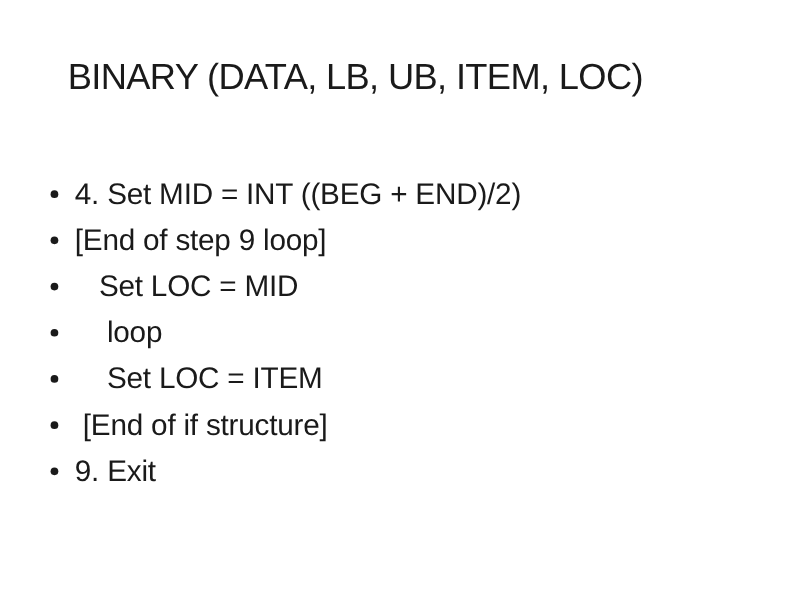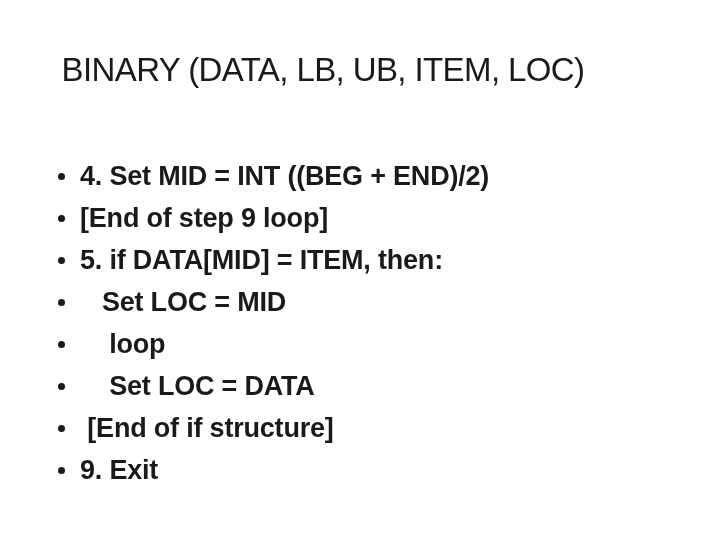--- a/index.html
+++ b/index.html
@@ -26,26 +26,25 @@
     text-align: center;
     font-size: 33px;
     font-weight: 400;
     letter-spacing: -0.6px;
     color: #1a1a1a;
     white-space: pre;
   }
   .bullet-list {
     position: absolute;
     top: 126px;
-    left: 58px;
+    left: 46px;
     right: 20px;
     margin: 0;
     padding: 0;
     list-style: none;
-    font-weight: bold;
   }
   .bullet-item {
     display: flex;
     align-items: center;
     height: 42px;
     font-size: 27px;
     letter-spacing: -0.2px;
     color: #1a1a1a;
   }
   .bullet-dot {
@@ -71,33 +70,29 @@
     <li class="bullet-item">
       <span class="bullet-dot"></span>
       <span class="bullet-text">4. Set MID = INT ((BEG + END)/2)</span>
     </li>
     <li class="bullet-item">
       <span class="bullet-dot"></span>
       <span class="bullet-text">[End of step 9 loop]</span>
     </li>
     <li class="bullet-item">
       <span class="bullet-dot"></span>
-      <span class="bullet-text">5. if DATA[MID] = ITEM, then:</span>
-    </li>
-    <li class="bullet-item">
-      <span class="bullet-dot"></span>
       <span class="bullet-text">   Set LOC = MID</span>
     </li>
     <li class="bullet-item">
       <span class="bullet-dot"></span>
       <span class="bullet-text">    loop</span>
     </li>
     <li class="bullet-item">
       <span class="bullet-dot"></span>
-      <span class="bullet-text">    Set LOC = DATA</span>
+      <span class="bullet-text">    Set LOC = ITEM</span>
     </li>
     <li class="bullet-item">
       <span class="bullet-dot"></span>
       <span class="bullet-text"> [End of if structure]</span>
     </li>
     <li class="bullet-item">
       <span class="bullet-dot"></span>
       <span class="bullet-text">9. Exit</span>
     </li>
   </ul>

